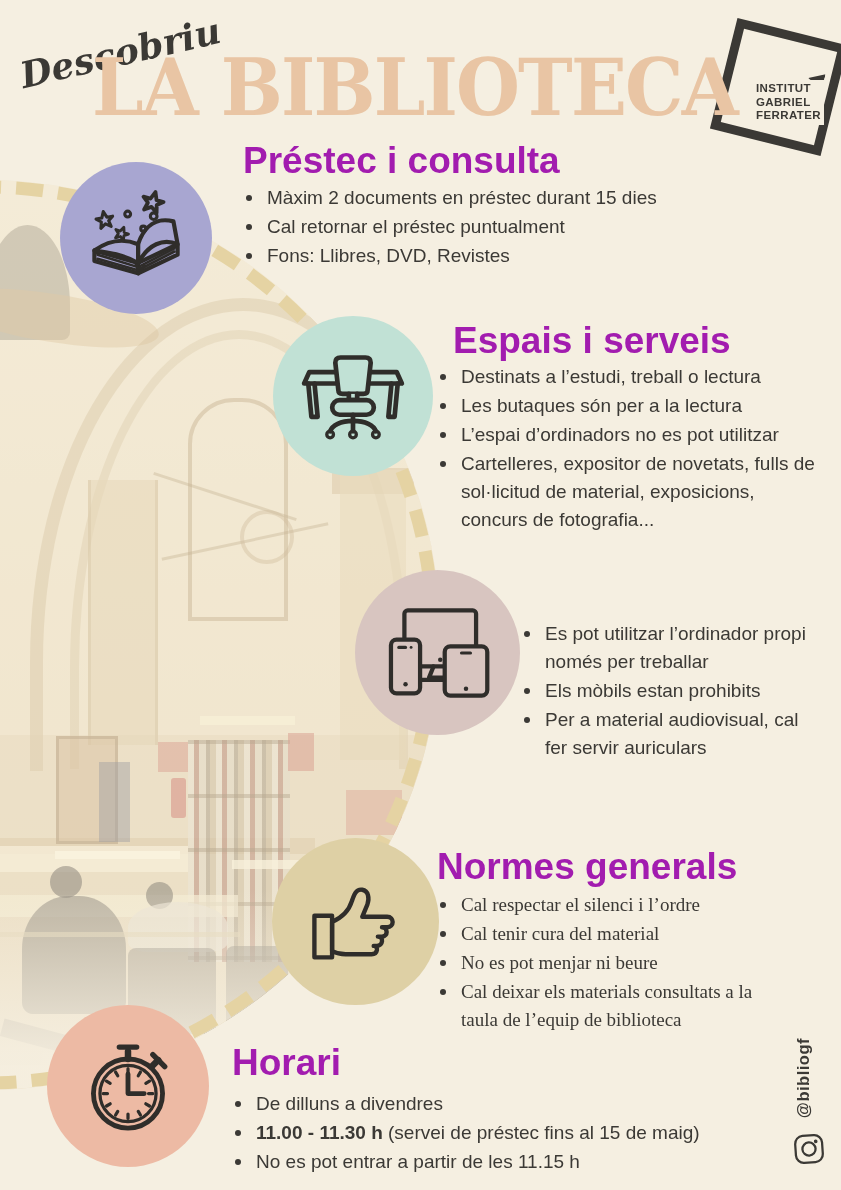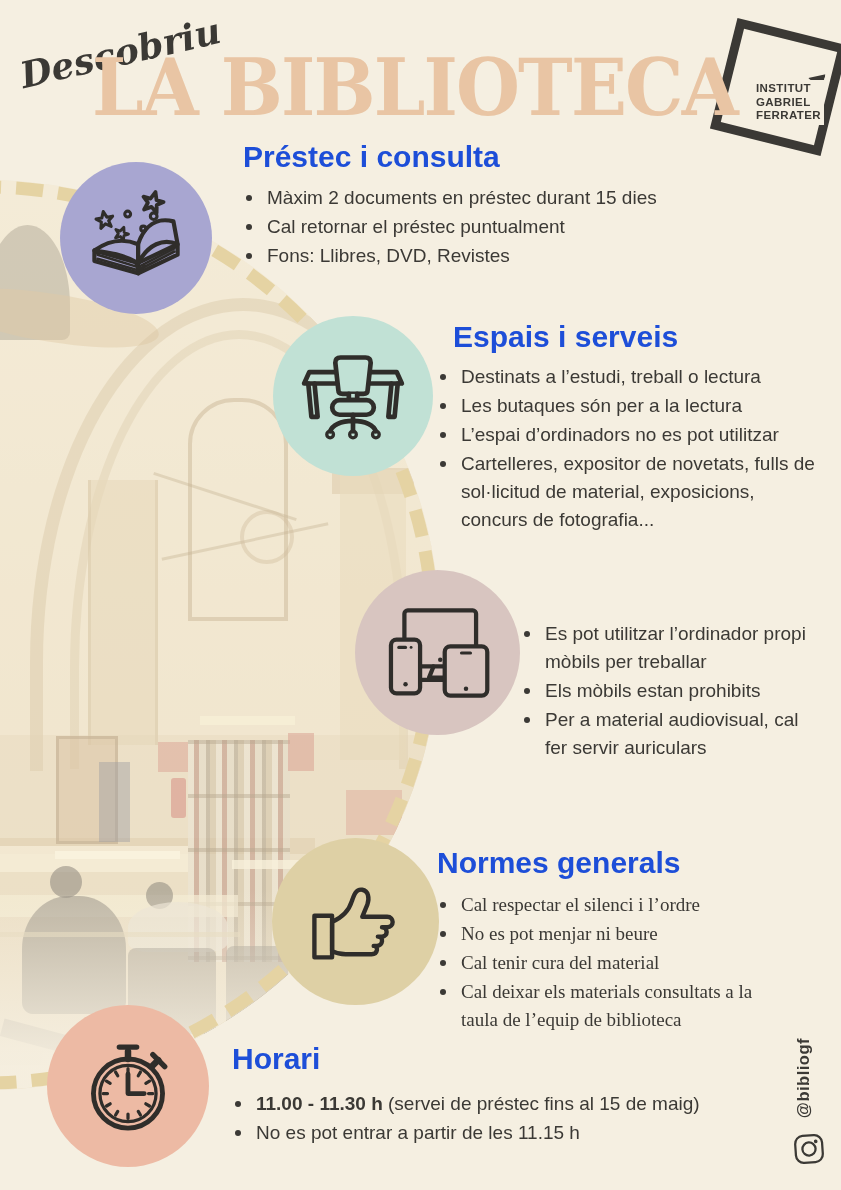--- a/index.html
+++ b/index.html
@@ -70,21 +70,21 @@
   .logo{position:absolute;left:690px;top:10px;width:150px;height:160px;z-index:2;}
   .logo-frame{position:absolute;left:32px;top:20px;width:96px;height:96px;
     border:9px solid #3b3935;transform:rotate(14deg);}
   .logo-wedge{position:absolute;left:118px;top:62px;width:16px;height:16px;background:#3b3935;
     clip-path:polygon(0 50%,100% 0,100% 100%);transform:rotate(14deg);}
   .logo-text{position:absolute;left:63px;top:70px;background:#f5efe1;padding:2px 3px;
     font-size:11.5px;font-weight:bold;line-height:1.18;letter-spacing:.4px;color:#3b3935;}
 
   
   .circle{position:absolute;border-radius:50%;z-index:2;display:flex;align-items:center;justify-content:center;}
-  .sec-title{position:absolute;z-index:3;font-size:30px;font-weight:bold;white-space:nowrap;color:#1d4ed8;}
+  .sec-title{position:absolute;z-index:3;font-size:37px;font-weight:bold;white-space:nowrap;color:#a21caf;}
   ul.bullets{position:absolute;z-index:3;margin:0;padding:0;list-style:none;font-size:19px;line-height:28px;}
   ul.bullets li{position:relative;padding-left:26px;margin-bottom:1px;}
   ul.bullets li::before{content:"";position:absolute;left:5px;top:11px;width:6px;height:6px;
     border-radius:50%;background:#3b3935;}
   ul.bullets strong{font-weight:bold;}
 
   .c1{left:60px;top:162px;width:152px;height:152px;}
   .t1{left:243px;top:140px;} .l1{left:241px;top:184px;width:570px;}
   .c2{left:273px;top:316px;width:160px;height:160px;}
   .t2{left:437px;top:320px;margin-left:16px;} .l2{left:435px;top:363px;width:384px;}
@@ -218,53 +218,54 @@
       <rect x="8" y="38" width="26" height="48" rx="5" style="fill:var(--bg)"></rect>
       <path d="M15 45 L21 45" stroke-width="2.8"></path>
       <circle cx="26" cy="45" r="1.3" fill="#2f2d2a" stroke="none"></circle>
       <circle cx="21" cy="78" r="2" fill="#2f2d2a" stroke="none"></circle>
       <rect x="56" y="44" width="38" height="44" rx="5" style="fill:var(--bg)"></rect>
       <path d="M71 50 L79 50" stroke-width="2.8"></path>
       <circle cx="75" cy="82" r="2" fill="#2f2d2a" stroke="none"></circle>
     </svg>
   </div>
   <ul class="bullets l3">
-      <li>Es pot utilitzar l’ordinador propi mòbils per treballar</li>
+      <li>Es pot utilitzar l’ordinador propi només per treballar</li>
       <li>Els mòbils estan prohibits</li>
       <li>Per a material audiovisual, cal fer servir auriculars</li>
     </ul>
 
   <div class="circle c4" style="background: rgb(222, 208, 165); --bg: #ded0a5;">
     <svg class="icon-svg" width="104" height="104" viewBox="0 0 100 100" fill="none" stroke="#2f2d2a" stroke-width="4.2" stroke-linecap="round" stroke-linejoin="round">
       <rect x="10" y="44" width="17" height="40"></rect>
       <path d="M27 78 C31 80 35 81 40 81 L65 81 C71 81 72 73 67 73 L70 73 C76 73 77 64 71 64 L75 64 C81 64 81 55 75 55 L80 55 C87 55 87 45 80 45 L56 45 L61 33 C63 27 62 20 56 19 C50 18 48 24 46 30 C43 40 36 46 27 50 Z"></path>
     </svg>
   </div>
   <div class="sec-title t4">Normes generals</div>
   <ul class="bullets l4">
       <li>Cal respectar el silenci i l’ordre</li>
+      <li>Cal tenir cura del material</li>
       <li>No es pot menjar ni beure</li>
-      <li>Cal tenir cura del material</li>
       <li>Cal deixar els materials consultats a la taula de l’equip de biblioteca</li>
     </ul>
 
   <div class="circle c5" style="background: rgb(237, 186, 164); --bg: #edbaa4;">
     <svg class="icon-svg" width="108" height="108" viewBox="0 0 100 100" fill="none" stroke="#2f2d2a" stroke-width="4.5" stroke-linecap="round" stroke-linejoin="round">
       <circle cx="50" cy="57" r="32"></circle>
       <circle cx="50" cy="57" r="26" stroke-width="3"></circle>
       <path stroke-width="3" d="M50 34 L50 38 M61.5 37.1 L59.5 40.5 M69.9 45.5 L66.5 47.5 M73 57 L69 57 M69.9 68.5 L66.5 66.5 M61.5 76.9 L59.5 73.5 M50 80 L50 76 M38.5 76.9 L40.5 73.5 M30.1 68.5 L33.5 66.5 M27 57 L31 57 M30.1 45.5 L33.5 47.5 M38.5 37.1 L40.5 40.5"></path>
       <path d="M50 57 L50 39 M50 57 L65 57"></path>
       <path d="M50 25 L50 18" stroke-width="6"></path>
       <path d="M42 14 L58 14" stroke-width="5"></path>
       <path d="M72 32 L78 26" stroke-width="6"></path>
       <path d="M73 21 L84 32" stroke-width="5"></path>
     </svg>
   </div>
   <div class="sec-title t5">Horari</div>
   <ul class="bullets l5">
+      <li>De dilluns a divendres</li>
       <li><strong>11.00 - 11.30 h</strong> (servei de préstec fins al 15 de maig)</li>
       <li>No es pot entrar a partir de les 11.15 h</li>
     </ul>
 
   <div class="social-handle">@bibliogf</div>
   <svg class="social-icon" viewBox="0 0 48 48" fill="none" stroke="#3b3935" stroke-width="3.2" stroke-linecap="round" stroke-linejoin="round">
     <rect x="5" y="5" width="38" height="38" rx="11"></rect>
     <circle cx="24" cy="24" r="9.3"></circle>
     <circle cx="34.2" cy="13.8" r="2.6" fill="#3b3935" stroke="none"></circle>
   </svg>

